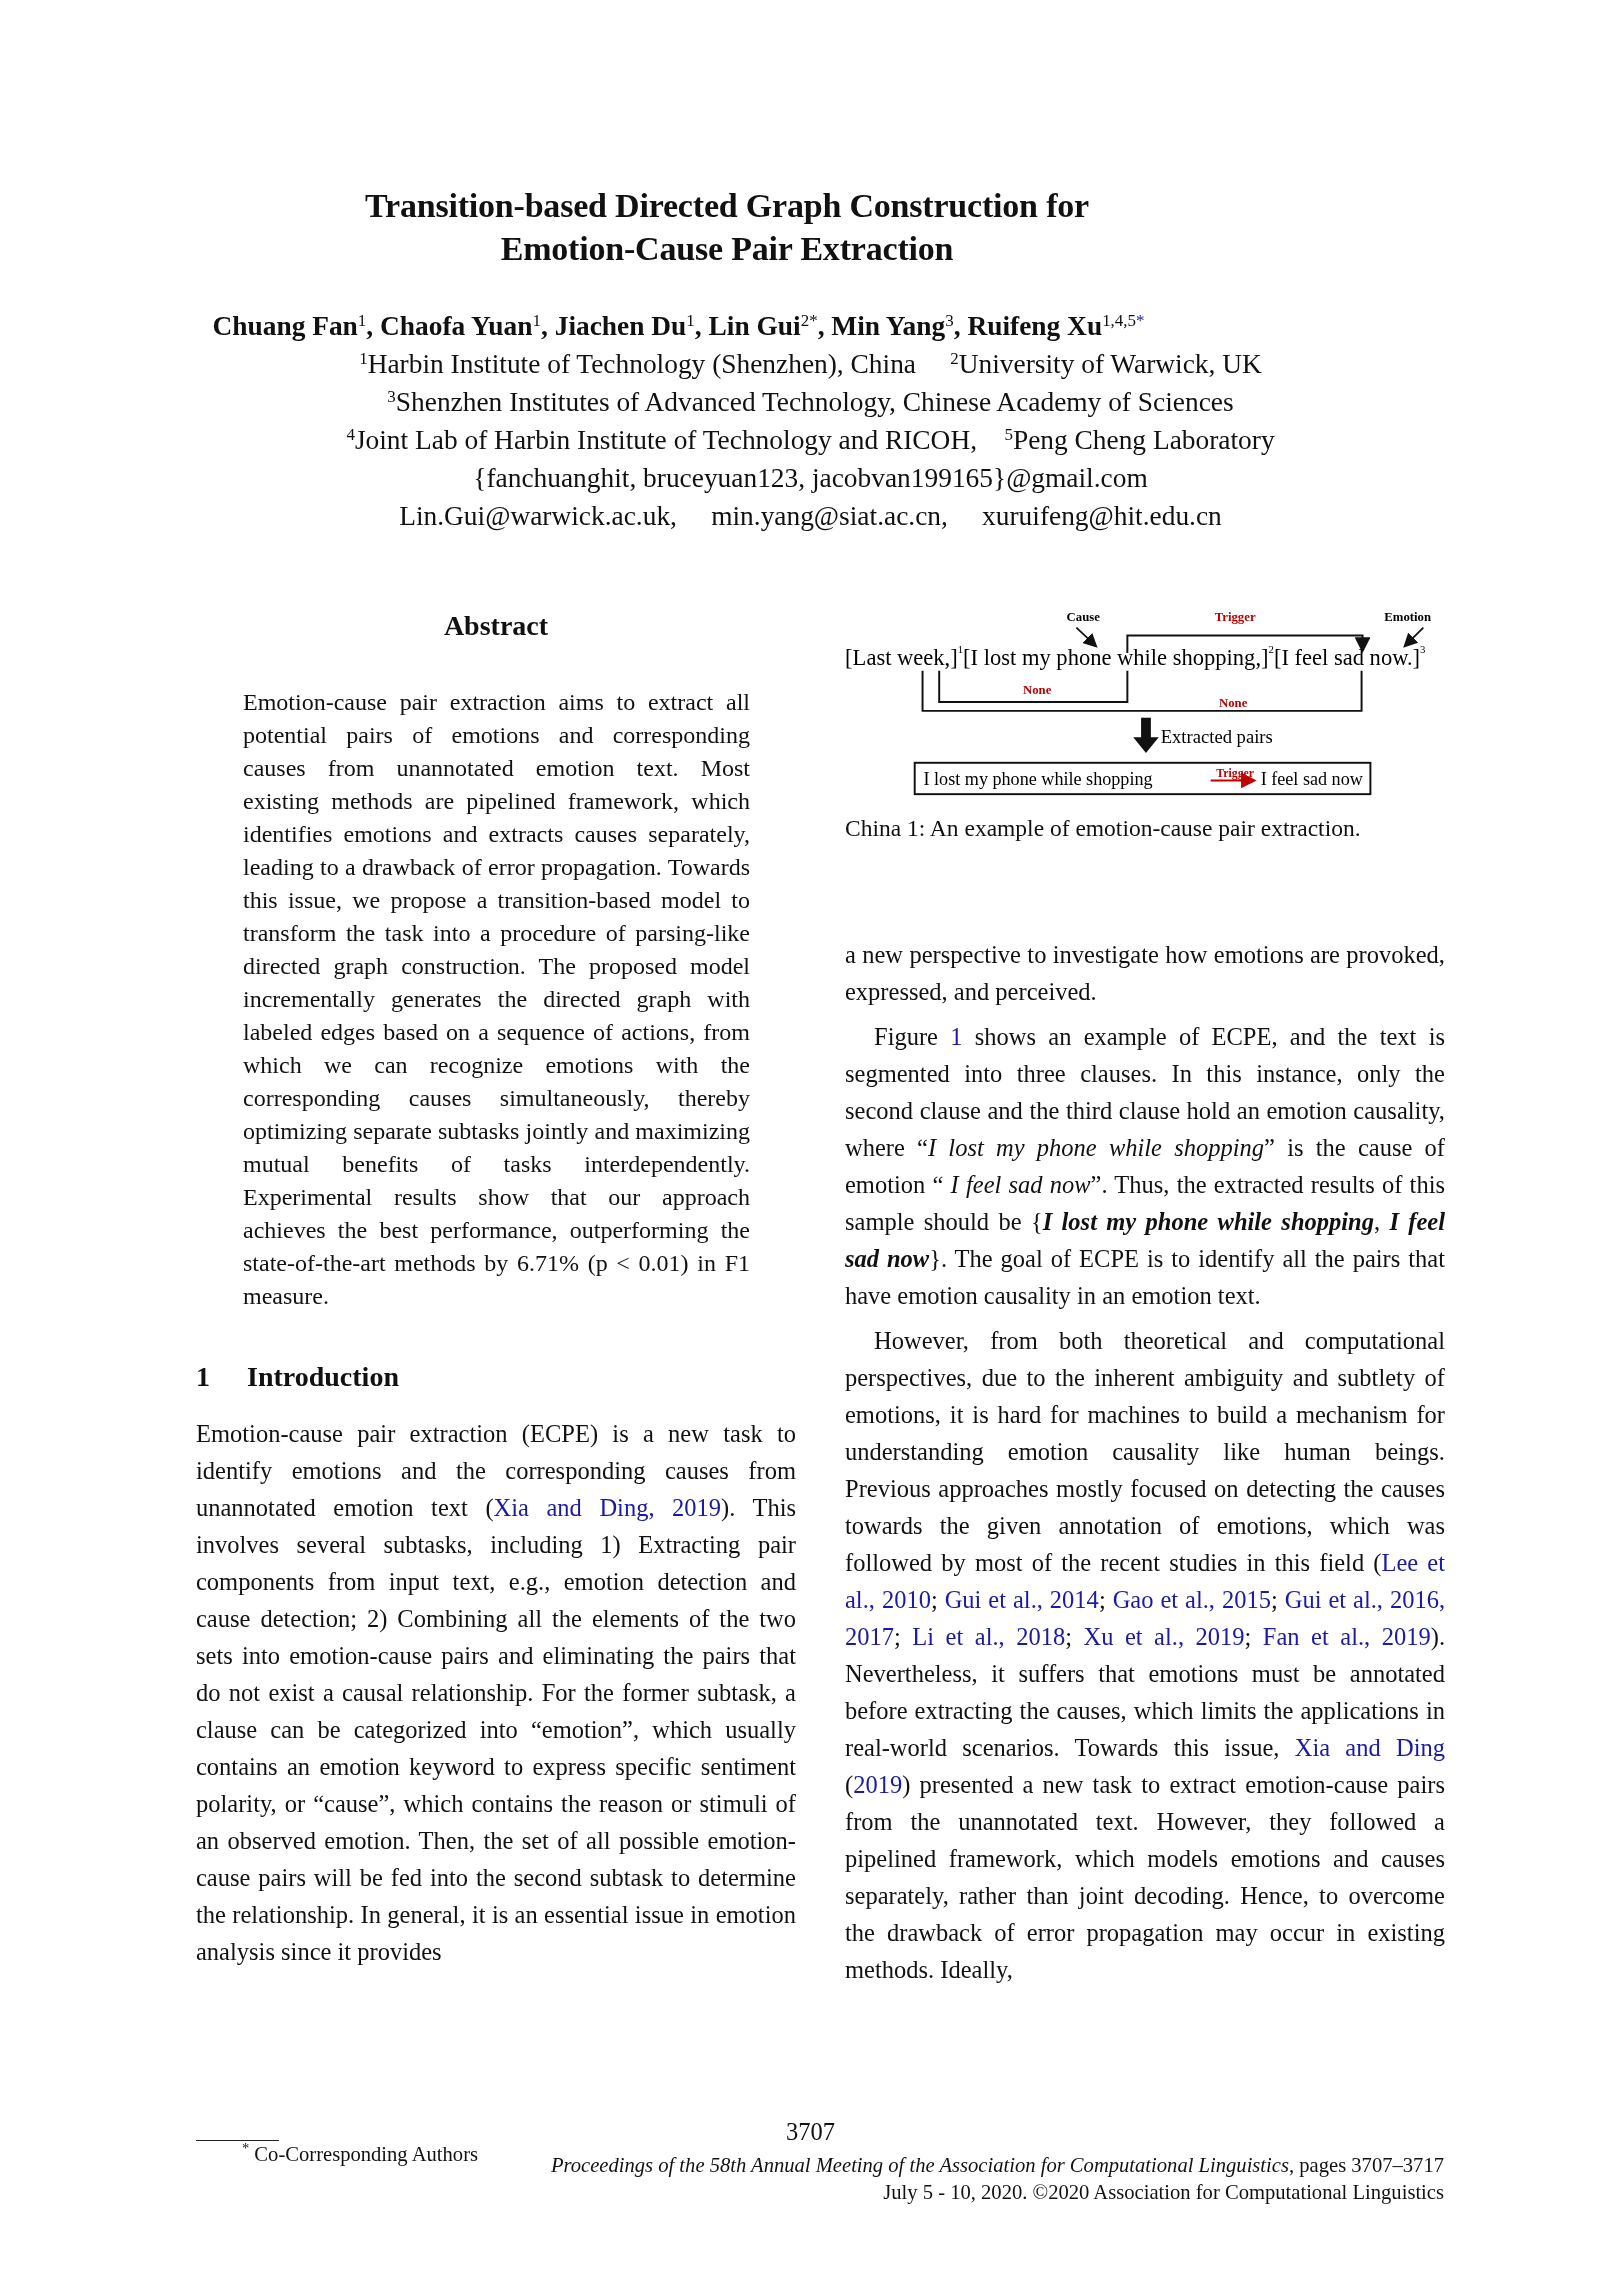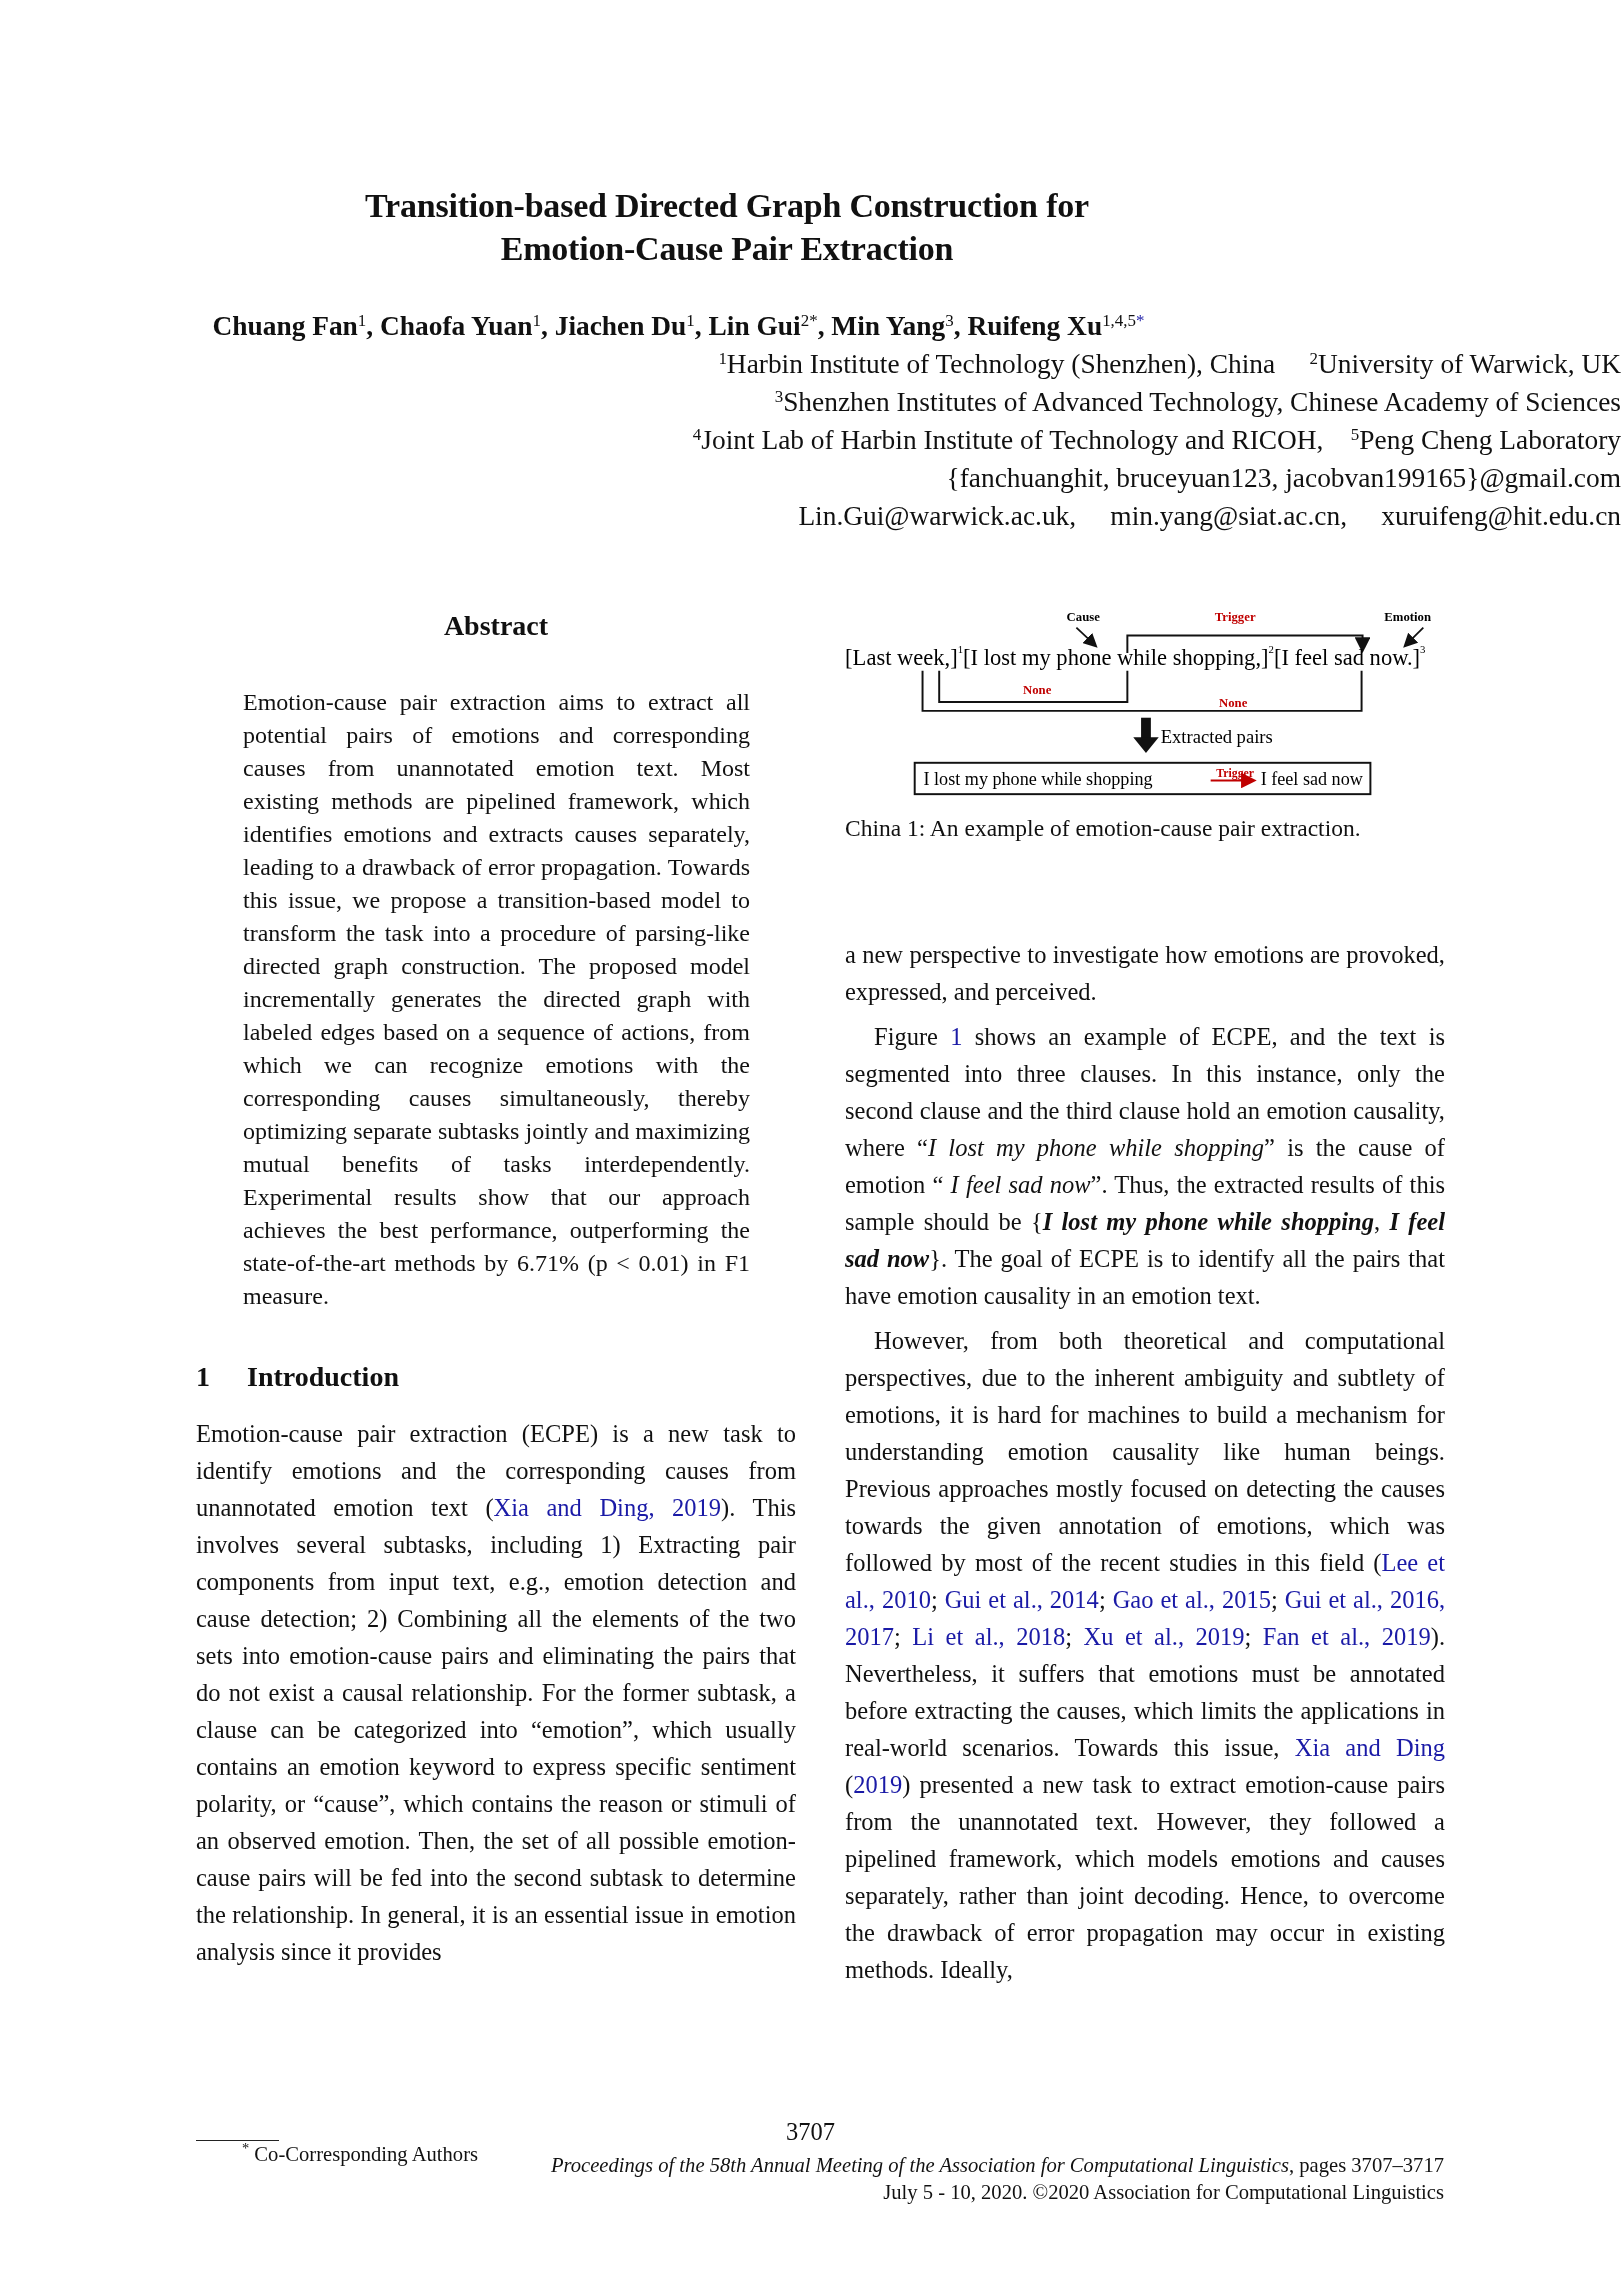--- a/index.html
+++ b/index.html
@@ -1,21 +1,21 @@
 <!DOCTYPE html>
 <html><head>
 <meta charset="utf-8">
 <style>
   html, body { margin: 0; padding: 0; background: #ffffff; }
   body { width: 1621px; height: 2293px; position: relative; overflow: hidden;
          font-family: "Liberation Serif", "DejaVu Serif", serif; color: #111; }
   .abs { position: absolute; }
   .title { left: 0; width: 1454px; text-align: center; font-weight: bold; font-size: 34px; line-height: 43px; top: 184px; letter-spacing: -0.2px; }
   .authors { left: 0; width: 1357px; text-align: center; font-weight: bold; font-size: 27.4px; top: 309px; line-height: 35px; }
-  .affil { left: 0; width: 1621px; text-align: right; font-size: 27.4px; line-height: 38px; top: 345px; }
+  .affil { left: 0; width: 1621px; text-align: center; font-size: 27.4px; line-height: 38px; top: 345px; }
   .affil div { white-space: pre; }
   sup { font-size: 62%; vertical-align: 0.55em; line-height: 0; font-weight: normal; }
   .star-blue { color: #1a1aa6; }
   .col { font-size: 24.5px; line-height: 37px; text-align: justify; }
   .col p { margin: 0; }
   .left-col { left: 196px; width: 600px; }
   .right-col { left: 845px; width: 600px; }
   .abstract-head { left: 196px; width: 600px; text-align: center; font-weight: bold; font-size: 28px; top: 610px; }
   .abstract-body { left: 243px; width: 507px; top: 670px; font-size: 24px; line-height: 33px; text-align: justify; text-align-last: left; margin-top: 16px; }
   .section-head { left: 196px; top: 1361px; font-weight: bold; font-size: 28px; }

